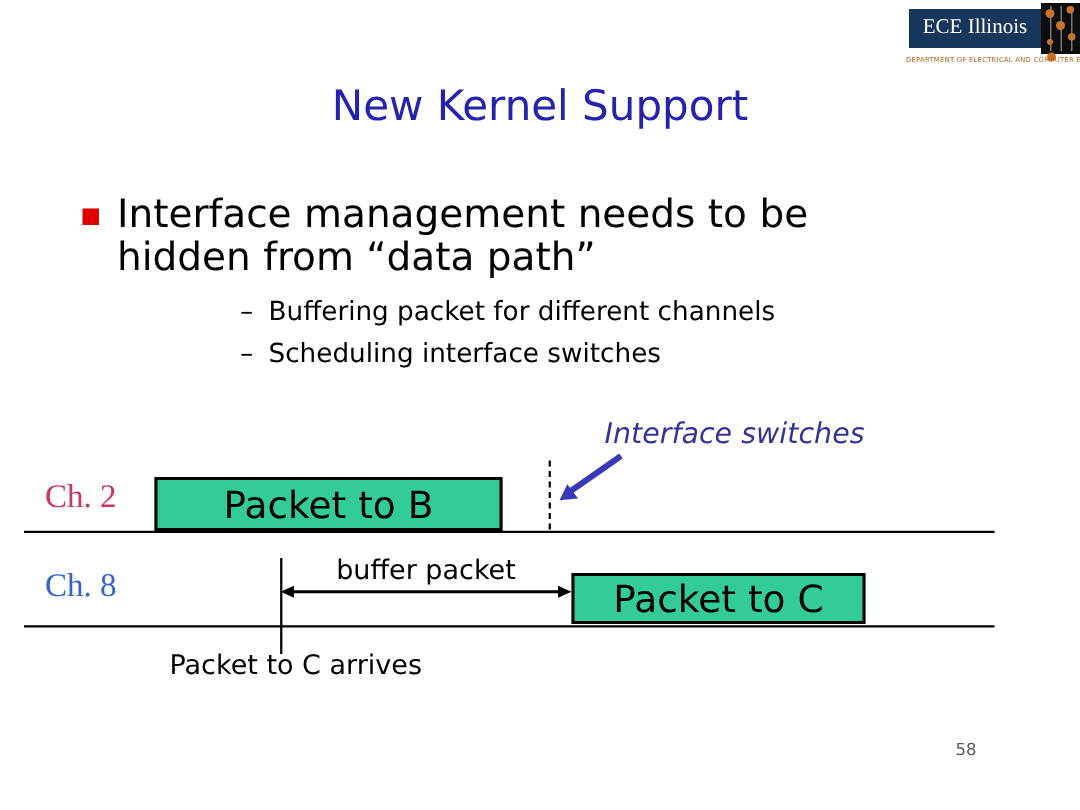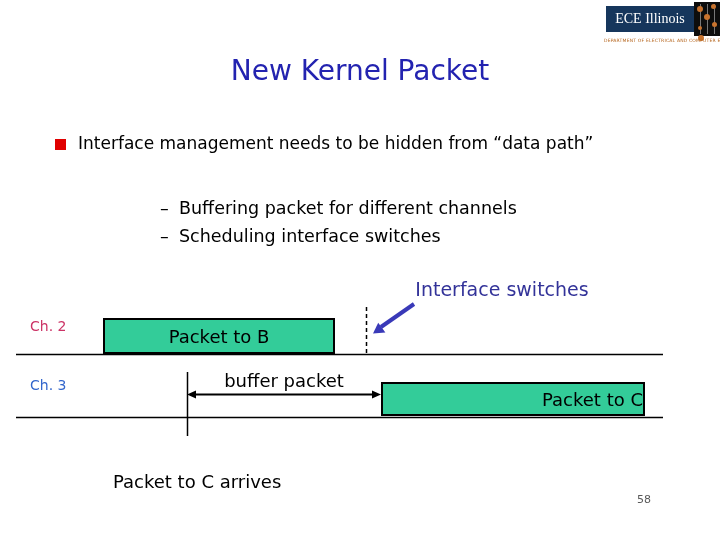--- a/index.html
+++ b/index.html
@@ -27,39 +27,39 @@
   .logo-black{position:absolute;left:90px;top:0;width:26px;height:34px;background:#0d0d0d;}
   .logo-black .vline{position:absolute;top:2px;bottom:2px;width:1px;background:#777;}
   .logo-dot{position:absolute;border-radius:50%;background:var(--logo_orange);}
   .logo-caption{position:absolute;left:0;top:36px;width:116px;text-align:right;
     font-size:4.5px;letter-spacing:.2px;color:#b5651d;white-space:nowrap;}
   
   .title{position:absolute;left:0;top:54px;width:720px;margin:0;text-align:center;
     font-size:28px;font-weight:normal;color:var(--title_text);}
   
   .bullet-marker{position:absolute;left:55px;top:139px;width:11px;height:11px;background:var(--bullet_marker);}
-  .bullet-text{position:absolute;left:78px;top:129px;width:540px;font-size:17px;line-height:29px;}
+  .bullet-text{position:absolute;left:78px;top:129px;width:540px;font-size:26px;line-height:29px;}
   .subbullets{position:absolute;left:160px;top:194px;font-size:17.5px;line-height:28px;}
   .subbullets .sub{display:flex;}
   .subbullets .dash{width:19px;flex:0 0 19px;}
   
   .overlay{position:absolute;left:0;top:0;width:720px;height:540px;pointer-events:none;}
-  .diagram-label{position:absolute;font-size:14px;white-space:nowrap;}
+  .diagram-label{position:absolute;font-size:22px;white-space:nowrap;font-family:Liberation Serif, serif;}
   .ch2{left:30px;top:318px;color:var(--ch2_label);}
   .ch1{left:30px;top:377px;color:var(--ch1_label);}
   .packet-box{position:absolute;box-sizing:border-box;background:var(--packet_box_fill);
     border:2px solid #000;display:flex;align-items:center;justify-content:center;
-    font-size:18px;color:#000;}
+    font-size:25px;color:#000;}
   .packet-b{left:103px;top:318px;width:232px;height:36px;}
-  .packet-c{left:381px;top:382px;width:264px;height:34px;justify-content:flex-end;}
+  .packet-c{left:381px;top:382px;width:196px;height:34px;}
   .buffer-label{position:absolute;left:187px;top:370px;width:194px;text-align:center;
     font-size:18px;white-space:nowrap;}
-  .arrives-label{position:absolute;left:113px;top:433px;font-size:18px;white-space:nowrap;margin-top:38px;}
-  .annotation{position:absolute;left:403px;top:276px;width:198px;text-align:center;
-    font-size:19px;line-height:26px;color:var(--annotation_text);white-space:nowrap;}
+  .arrives-label{position:absolute;left:113px;top:433px;font-size:18px;white-space:nowrap;}
+  .annotation{position:absolute;left:403px;top:276px;width:198px;text-align:left;
+    font-size:19px;line-height:26px;color:var(--annotation_text);white-space:nowrap;font-style:italic;}
   
   .page-number{position:absolute;left:637px;top:493px;font-size:11px;color:var(--page_number);}
 </style>
 </head>
 <body>
 
 <div class="slide">
 
   <div class="logo">
     <div class="logo-navy">
@@ -72,21 +72,21 @@
       <span class="logo-dot" style="left:3px;top:4px;width:6px;height:6px"></span>
       <span class="logo-dot" style="left:17px;top:2px;width:5px;height:5px"></span>
       <span class="logo-dot" style="left:10px;top:12px;width:6px;height:6px"></span>
       <span class="logo-dot" style="left:18px;top:20px;width:5px;height:5px"></span>
       <span class="logo-dot" style="left:4px;top:24px;width:4px;height:4px"></span>
     </div>
     <span class="logo-dot" style="left:94px;top:33px;width:6px;height:6px"></span>
     <div class="logo-caption">DEPARTMENT OF ELECTRICAL AND COMPUTER ENGINEERING</div>
   </div>
 
-  <h1 class="title">New Kernel Packet</h1>
+  <h1 class="title">New Kernel Support</h1>
 
   <span class="bullet-marker"></span>
   <div class="bullet-text">Interface management needs to be hidden from “data path”</div>
 
   <div class="subbullets">
     <div class="sub">
       <span class="dash">–</span>
       <span>Buffering packet for different channels</span>
     </div>
     <div class="sub">
@@ -105,21 +105,21 @@
       <polygon points="187,394.5 196,390.5 196,398.5" fill="#000"></polygon>
       <polygon points="381,394.5 372,390.5 372,398.5" fill="#000"></polygon>
     </g>
     <g>
       <line x1="414" y1="304" x2="381" y2="327" stroke="var(--arrow_blue)" stroke-width="4"></line>
       <polygon points="373,333.5 378.2,322.8 385.4,332.4" fill="var(--arrow_blue)"></polygon>
     </g>
   </svg>
 
   <div class="diagram-label ch2">Ch. 2</div>
-  <div class="diagram-label ch1">Ch. 3</div>
+  <div class="diagram-label ch1">Ch. 8</div>
 
   <div class="packet-box packet-b">
     <span>Packet to B</span>
   </div>
   <div class="packet-box packet-c">
     <span>Packet to C</span>
   </div>
 
   <div class="buffer-label">buffer packet</div>
   <div class="arrives-label">Packet to C arrives</div>

